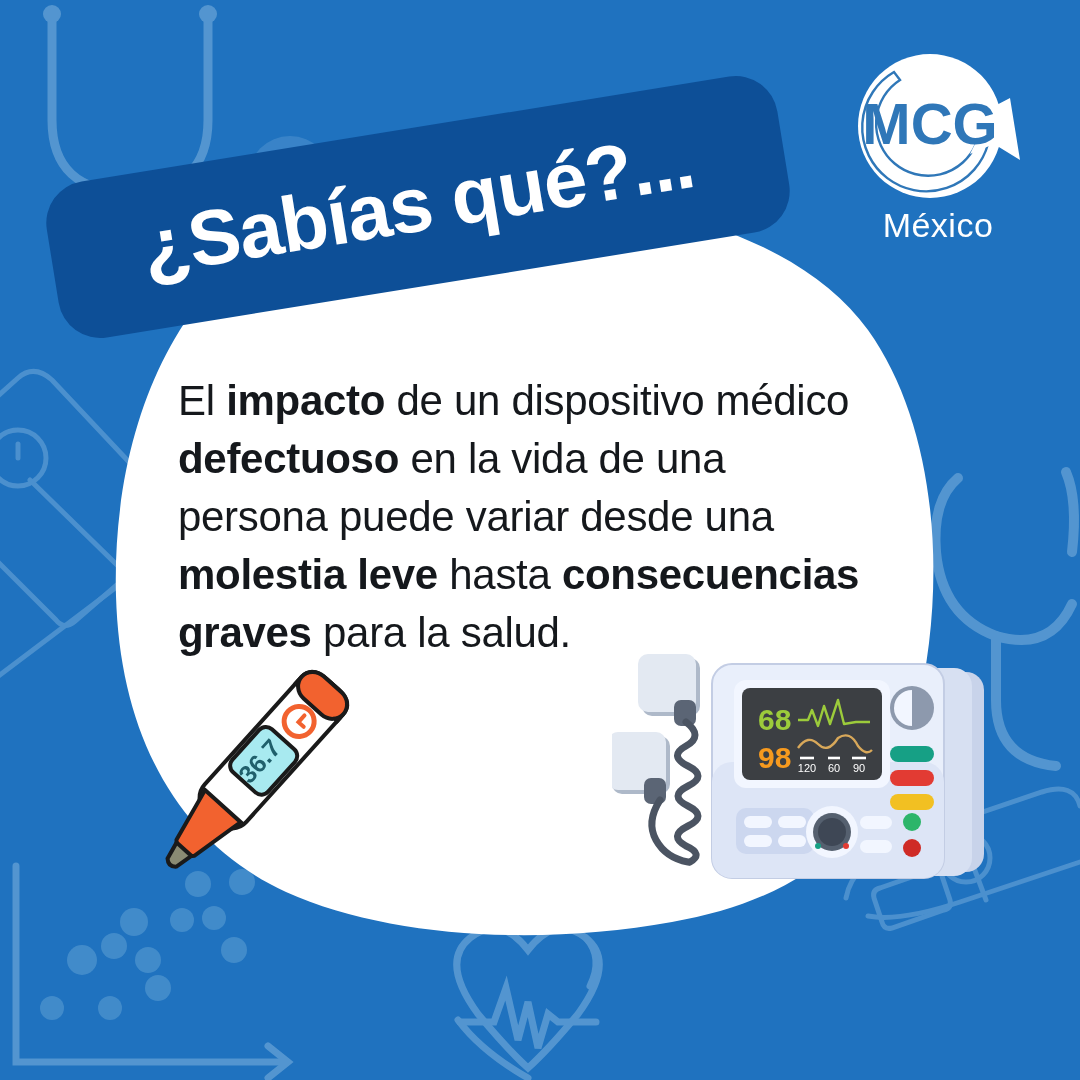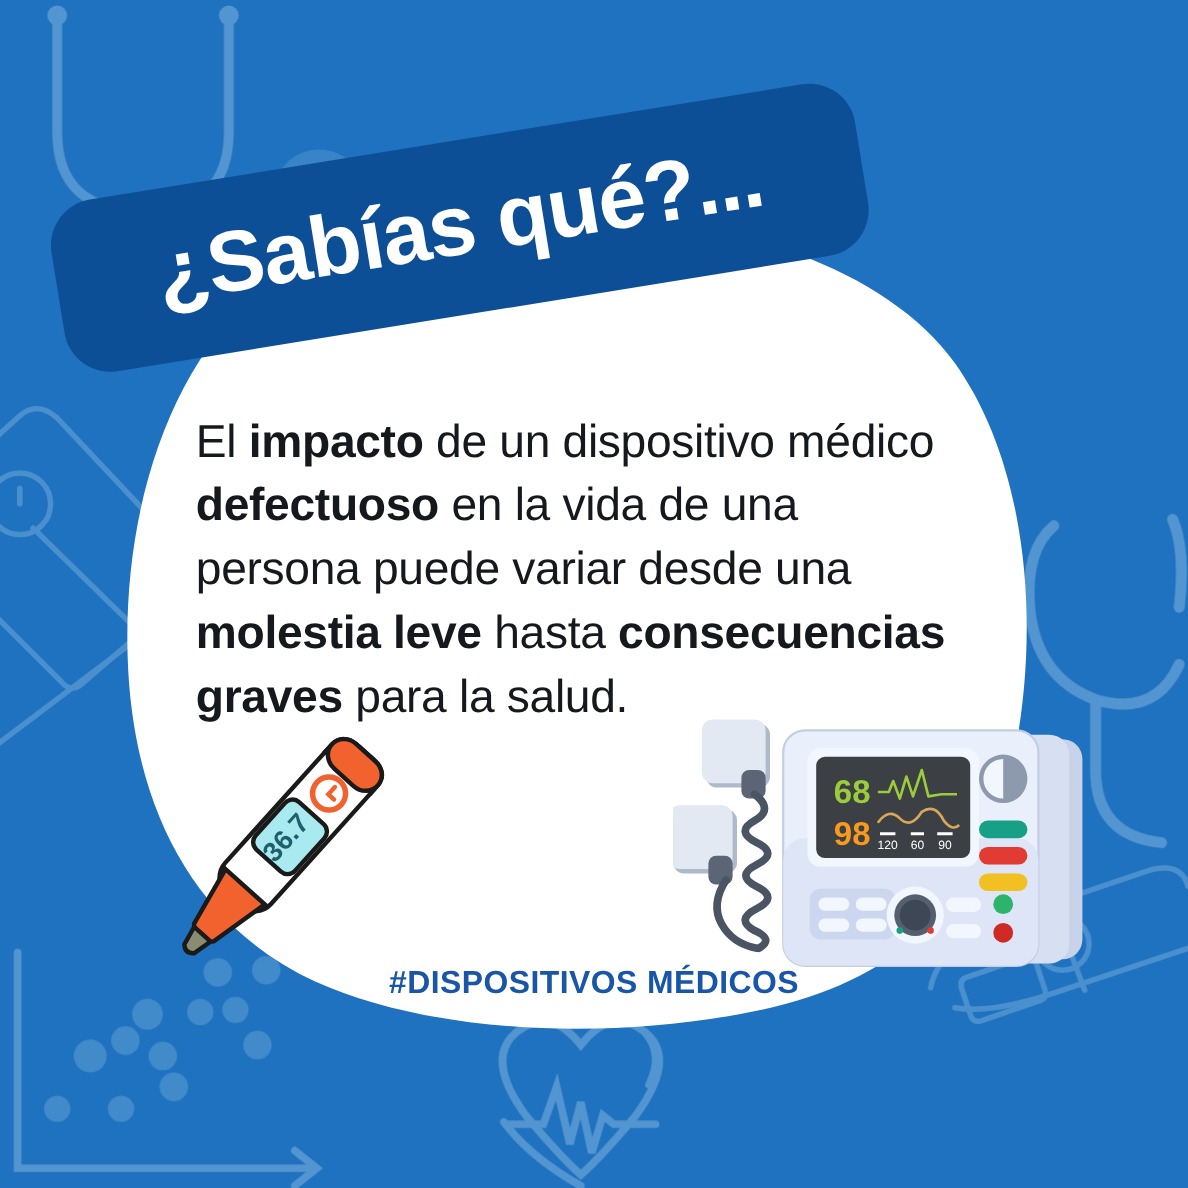--- a/index.html
+++ b/index.html
@@ -150,20 +150,29 @@
              C540 946 388 938 286 892
              C178 842 120 736 116 596
              C112 452 160 320 250 252
              C312 204 388 200 470 196 Z" fill="#ffffff"></path>
   </svg>
 
   <div class="banner">
     <span class="banner-text">¿Sabías qué?...</span>
   </div>
 
+  <div class="logo">
+    <svg width="200" height="160" viewBox="0 0 200 160">
+      <circle cx="92" cy="78" r="72" fill="#ffffff"></circle>
+      <path d="M56 24 A64 64 0 1 0 150 96 L138 96 A52 52 0 1 1 62 32 Z" fill="none" stroke="#2f77b8" stroke-width="2.4"></path>
+      <path d="M126 74 L172 50 L182 112 L156 96 L132 106 L142 86 Z" fill="#ffffff"></path>
+      <text x="92" y="96" text-anchor="middle" fill="#2f77b8" font-family="Liberation Sans, sans-serif" font-size="58" font-weight="bold">MCG</text>
+    </svg>
+    <div class="logo-label">México</div>
+  </div>
 
   <div class="main-text"><span>El </span><b>impacto</b><span> de un dispositivo médico </span><b>defectuoso</b><span> en la vida de una persona puede variar desde una </span><b>molestia leve</b><span> hasta </span><b>consecuencias graves</b><span> para la salud.</span></div>
 
   <svg class="thermo-ill" viewBox="0 0 260 250">
     <g transform="rotate(42 130 125)">
       <rect x="106" y="6" width="56" height="180" rx="20" fill="#ffffff" stroke="#1a1a1a" stroke-width="4"></rect>
       <path d="M106 30 L106 22 Q106 6 126 6 L142 6 Q162 6 162 22 L162 30 Z" fill="#f2622f" stroke="#1a1a1a" stroke-width="4"></path>
       <rect x="106" y="6" width="56" height="30" rx="16" fill="#f2622f" stroke="#1a1a1a" stroke-width="4"></rect>
       <circle cx="134" cy="56" r="15" fill="#ffffff" stroke="#f2622f" stroke-width="5"></circle>
       <path d="M134 48 L134 57 L141 57" stroke="#f2622f" stroke-width="4" fill="none" stroke-linecap="round"></path>
@@ -228,15 +237,14 @@
       <rect x="26" y="4" width="58" height="58" rx="10" fill="#e3e9f2"></rect>
       <rect x="62" y="50" width="22" height="26" rx="7" fill="#5b6575"></rect>
       <rect x="0" y="86" width="58" height="58" rx="10" fill="#aeb9c9"></rect>
       <rect x="-4" y="82" width="58" height="58" rx="10" fill="#e3e9f2"></rect>
       <rect x="32" y="128" width="22" height="26" rx="7" fill="#5b6575"></rect>
       <path d="M74 72 Q92 86 74 96 Q56 106 76 116 Q96 126 76 136 Q56 146 76 156 Q96 166 76 176 Q56 186 74 196 Q92 204 78 212" fill="none" stroke="#4b5462" stroke-width="7" stroke-linecap="round"></path>
       <path d="M48 150 Q34 172 44 190 Q54 208 76 212" fill="none" stroke="#4b5462" stroke-width="7" stroke-linecap="round"></path>
     </g>
   </svg>
 
-  <div class="hashtag">#DISPOSITIVOS MÉDICOS</div>
 
 </div>
 
 </body></html>

